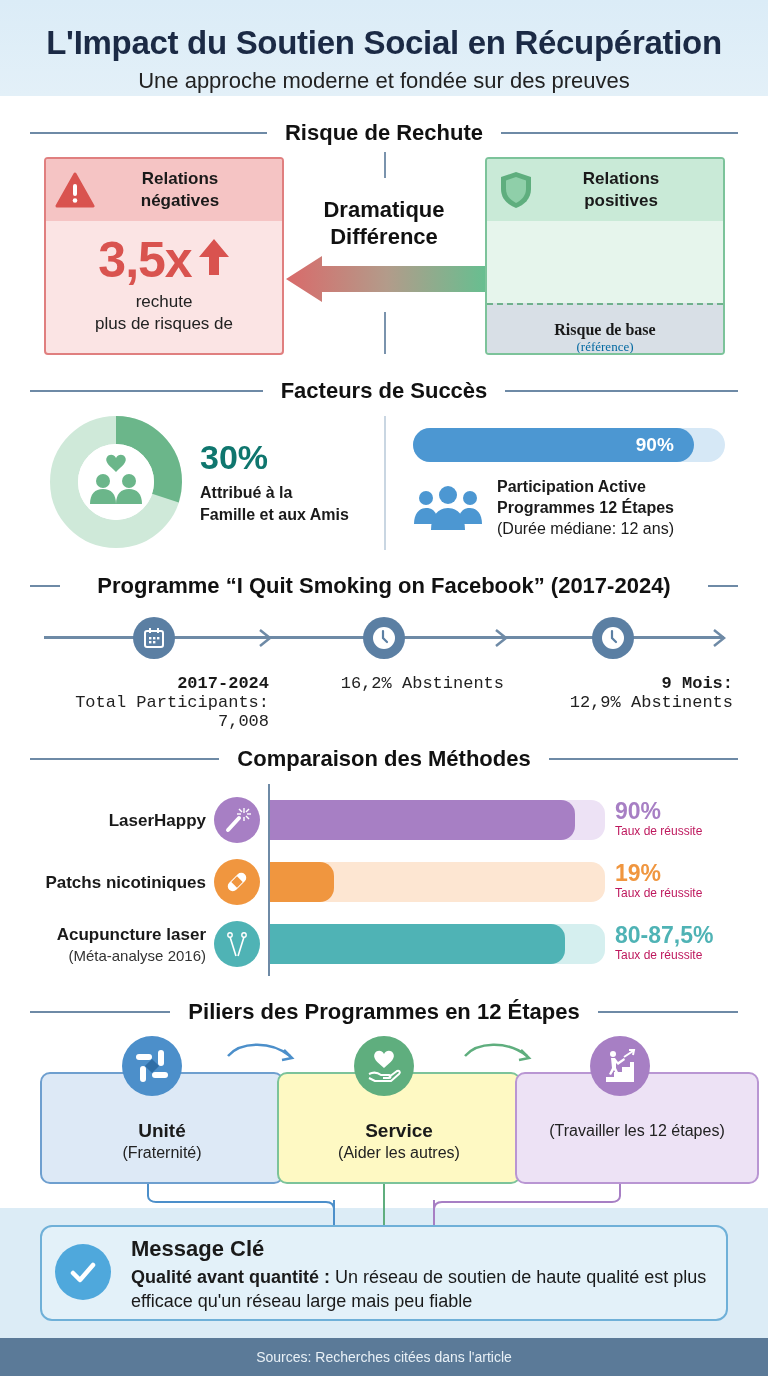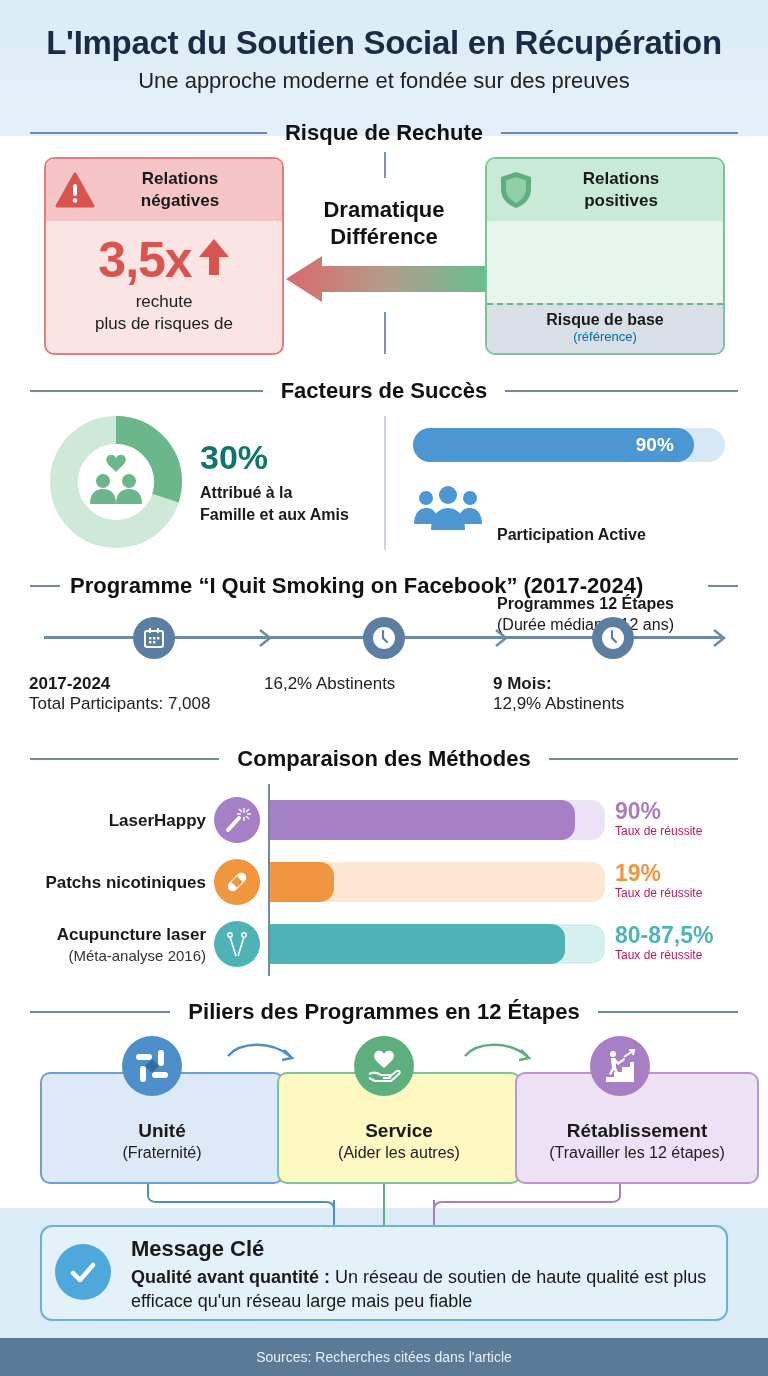--- a/index.html
+++ b/index.html
@@ -1,62 +1,62 @@
 <!DOCTYPE html>
 <html><head>
 <meta charset="utf-8">
 <style>
   * { box-sizing: border-box; margin: 0; padding: 0; }
   html, body { width: 768px; height: 1376px; overflow: hidden; }
   body { font-family: "Liberation Sans", sans-serif; background: #ffffff; color: #1a1a1a; position: relative; }
   .abs { position: absolute; }
 
   
-  .header { left: 0; top: 0; width: 768px; height: 136px; background: linear-gradient(180deg,#dbecf7 0%, #e3f0f8 100%); text-align: center; }
+  .header { left: 0; top: 0; width: 768px; height: 96px; background: linear-gradient(180deg,#dbecf7 0%, #e3f0f8 100%); text-align: center; }
   .title { font-size: 33px; font-weight: bold; color: #1b2a45; padding-top: 24px; letter-spacing: -0.3px; }
   .subtitle { font-size: 22px; color: #222; margin-top: 6px; }
 
   
   .sec { left: 30px; width: 708px; height: 30px; display: flex; align-items: center; }
   .sec .rule { flex: 1; height: 2px; background: #6e8aa6; }
   .sec .label { font-size: 22px; font-weight: bold; padding: 0 18px; color: #111; white-space: nowrap; }
 
   
-  .riskbox { border-radius: 10px; overflow: hidden; }
+  .riskbox { border-radius: 4px; overflow: hidden; }
   .neg { left: 44px; top: 157px; width: 240px; height: 198px; border: 2px solid #e07f7f; background: #fbe4e4; }
   .neg .head { height: 62px; background: #f5c4c4; display: flex; align-items: center; }
   .neg .head .txt, .pos .head .txt { flex: 1; text-align: center; font-size: 17px; font-weight: bold; line-height: 22px; padding-right: 18px; }
   .neg .big { text-align: center; font-size: 50px; font-weight: bold; color: #d9534f; margin-top: 10px; letter-spacing: -1px; display: flex; justify-content: center; align-items: center; gap: 6px; }
   .neg .desc { text-align: center; font-size: 17px; line-height: 22px; color: #222; margin-top: 2px; }
 
   .pos { left: 485px; top: 157px; width: 240px; height: 198px; border: 2px solid #7cc39a; background: #e6f5ec; }
   .pos .head { height: 62px; background: #c9ead7; display: flex; align-items: center; }
   .pos .mid { height: 82px; }
-  .pos .base { height: 50px; background: #d8dfe6; border-top: 2px dashed #6fb18c; text-align: center; padding-top: 6px; }
+  .pos .base { height: 50px; background: #d8dfe6; border-top: 2px dashed #6fb18c; text-align: center; padding-top: 16px; font-family: Liberation Serif, serif; }
   .pos .base .t1 { font-size: 16px; font-weight: bold; }
   .pos .base .t2 { font-size: 13px; color: #0369a1; }
 
   .icon-hold { width: 50px; display: flex; justify-content: center; align-items: center; }
 
   .diff { left: 290px; top: 196px; width: 188px; text-align: center; font-size: 22px; font-weight: bold; line-height: 27px; color: #111; }
   .vline { width: 2px; background: #7a93ad; }
 
   
   .donut-wrap { left: 48px; top: 414px; width: 136px; height: 136px; }
   .pct30 { left: 200px; top: 438px; font-size: 34px; font-weight: bold; color: #0f766e; }
   .fam { left: 200px; top: 482px; font-size: 16px; font-weight: bold; line-height: 22px; }
   .progress { left: 413px; top: 428px; width: 312px; height: 34px; border-radius: 17px; background: #d6e8f6; }
   .progress .fill { height: 100%; width: 90%; border-radius: 17px; background: #4c97d2; color: #fff; font-weight: bold; font-size: 19px; text-align: right; padding-right: 20px; line-height: 34px; }
   .part { left: 497px; top: 476px; font-size: 16px; line-height: 21px; }
-  .part b { display: block; margin-top: 48px; }
+  .part b { display: block; }
 
   
   .tl-line { height: 3px; background: #6e8aa6; }
   .tl-node { width: 42px; height: 42px; border-radius: 50%; background: #5b7fa3; display: flex; justify-content: center; align-items: center; }
-  .tl-label { text-align: left; width: 240px; }
+  .tl-label { text-align: right; width: 240px; font-family: Liberation Mono, monospace; }
   .tl-label .t1 { font-size: 17px; font-weight: bold; }
   .tl-label .t2 { font-size: 17px; color: #222; }
 
   
   .m-label { text-align: right; width: 190px; font-size: 17px; font-weight: bold; line-height: 21px; }
   .m-label .sub { font-weight: normal; font-size: 15px; color: #333; }
   .m-icon { width: 46px; height: 46px; border-radius: 50%; display: flex; justify-content: center; align-items: center; }
   .m-track { left: 270px; width: 335px; height: 40px; border-radius: 0 14px 14px 0; }
   .m-fill { height: 100%; border-radius: 0 14px 14px 0; }
   .m-val { left: 615px; }
@@ -204,21 +204,21 @@
   </svg>
 </div>
 <div class="abs part">
   <b>Participation Active</b>
   <b>Programmes 12 Étapes</b>
   <span>(Durée médiane: 12 ans)</span>
 </div>
 
 <div class="abs sec" style="top:571px">
   <div class="rule" style="flex:0 0 30px"></div>
-  <div class="label" style="flex:1;padding:0 10px">Programme “I Quit Smoking on Facebook” (2017-2024)</div>
+  <div class="label" style="flex:1;text-align:center;padding:0 10px">Programme “I Quit Smoking on Facebook” (2017-2024)</div>
   <div class="rule" style="flex:0 0 30px"></div>
 </div>
 
 <div class="abs tl-line" style="left:44px;top:636px;width:680px"></div>
 <div class="abs" style="left:258px;top:628px"><svg width="14" height="20" viewBox="0 0 14 20">
       <path d="M2 2 L12 10 L2 18" fill="none" stroke="#6e8aa6" stroke-width="2.5"></path>
     </svg></div>
 <div class="abs" style="left:494px;top:628px"><svg width="14" height="20" viewBox="0 0 14 20">
       <path d="M2 2 L12 10 L2 18" fill="none" stroke="#6e8aa6" stroke-width="2.5"></path>
     </svg></div>
@@ -355,21 +355,20 @@
 
 <div class="abs pillar" style="left:40px;top:1072px;background:#dde9f6;border-color:#6e9fcf">
   <div class="t1">Unité</div>
   <div class="t2">(Fraternité)</div>
 </div>
 <div class="abs pillar" style="left:277px;top:1072px;background:#fef9c3;border-color:#7cc39a">
   <div class="t1">Service</div>
   <div class="t2">(Aider les autres)</div>
 </div>
 <div class="abs pillar" style="left:515px;top:1072px;background:#ede2f5;border-color:#b996d3">
-  <div class="t1">Rétablissement</div>
   <div class="t2">(Travailler les 12 étapes)</div>
 </div>
 
 <div class="abs p-icon" style="left:122px;top:1036px;background:#4c8fca">
   <svg width="40" height="40" viewBox="0 0 40 40" fill="#fff">
       <rect x="4" y="8" width="16" height="6" rx="3"></rect>
       <rect x="26" y="4" width="6" height="16" rx="3"></rect>
       <rect x="20" y="26" width="16" height="6" rx="3"></rect>
       <rect x="8" y="20" width="6" height="16" rx="3"></rect>
       <rect x="15" y="15" width="10" height="10" transform="rotate(45 20 20)" fill="#2f6ea6"></rect>

